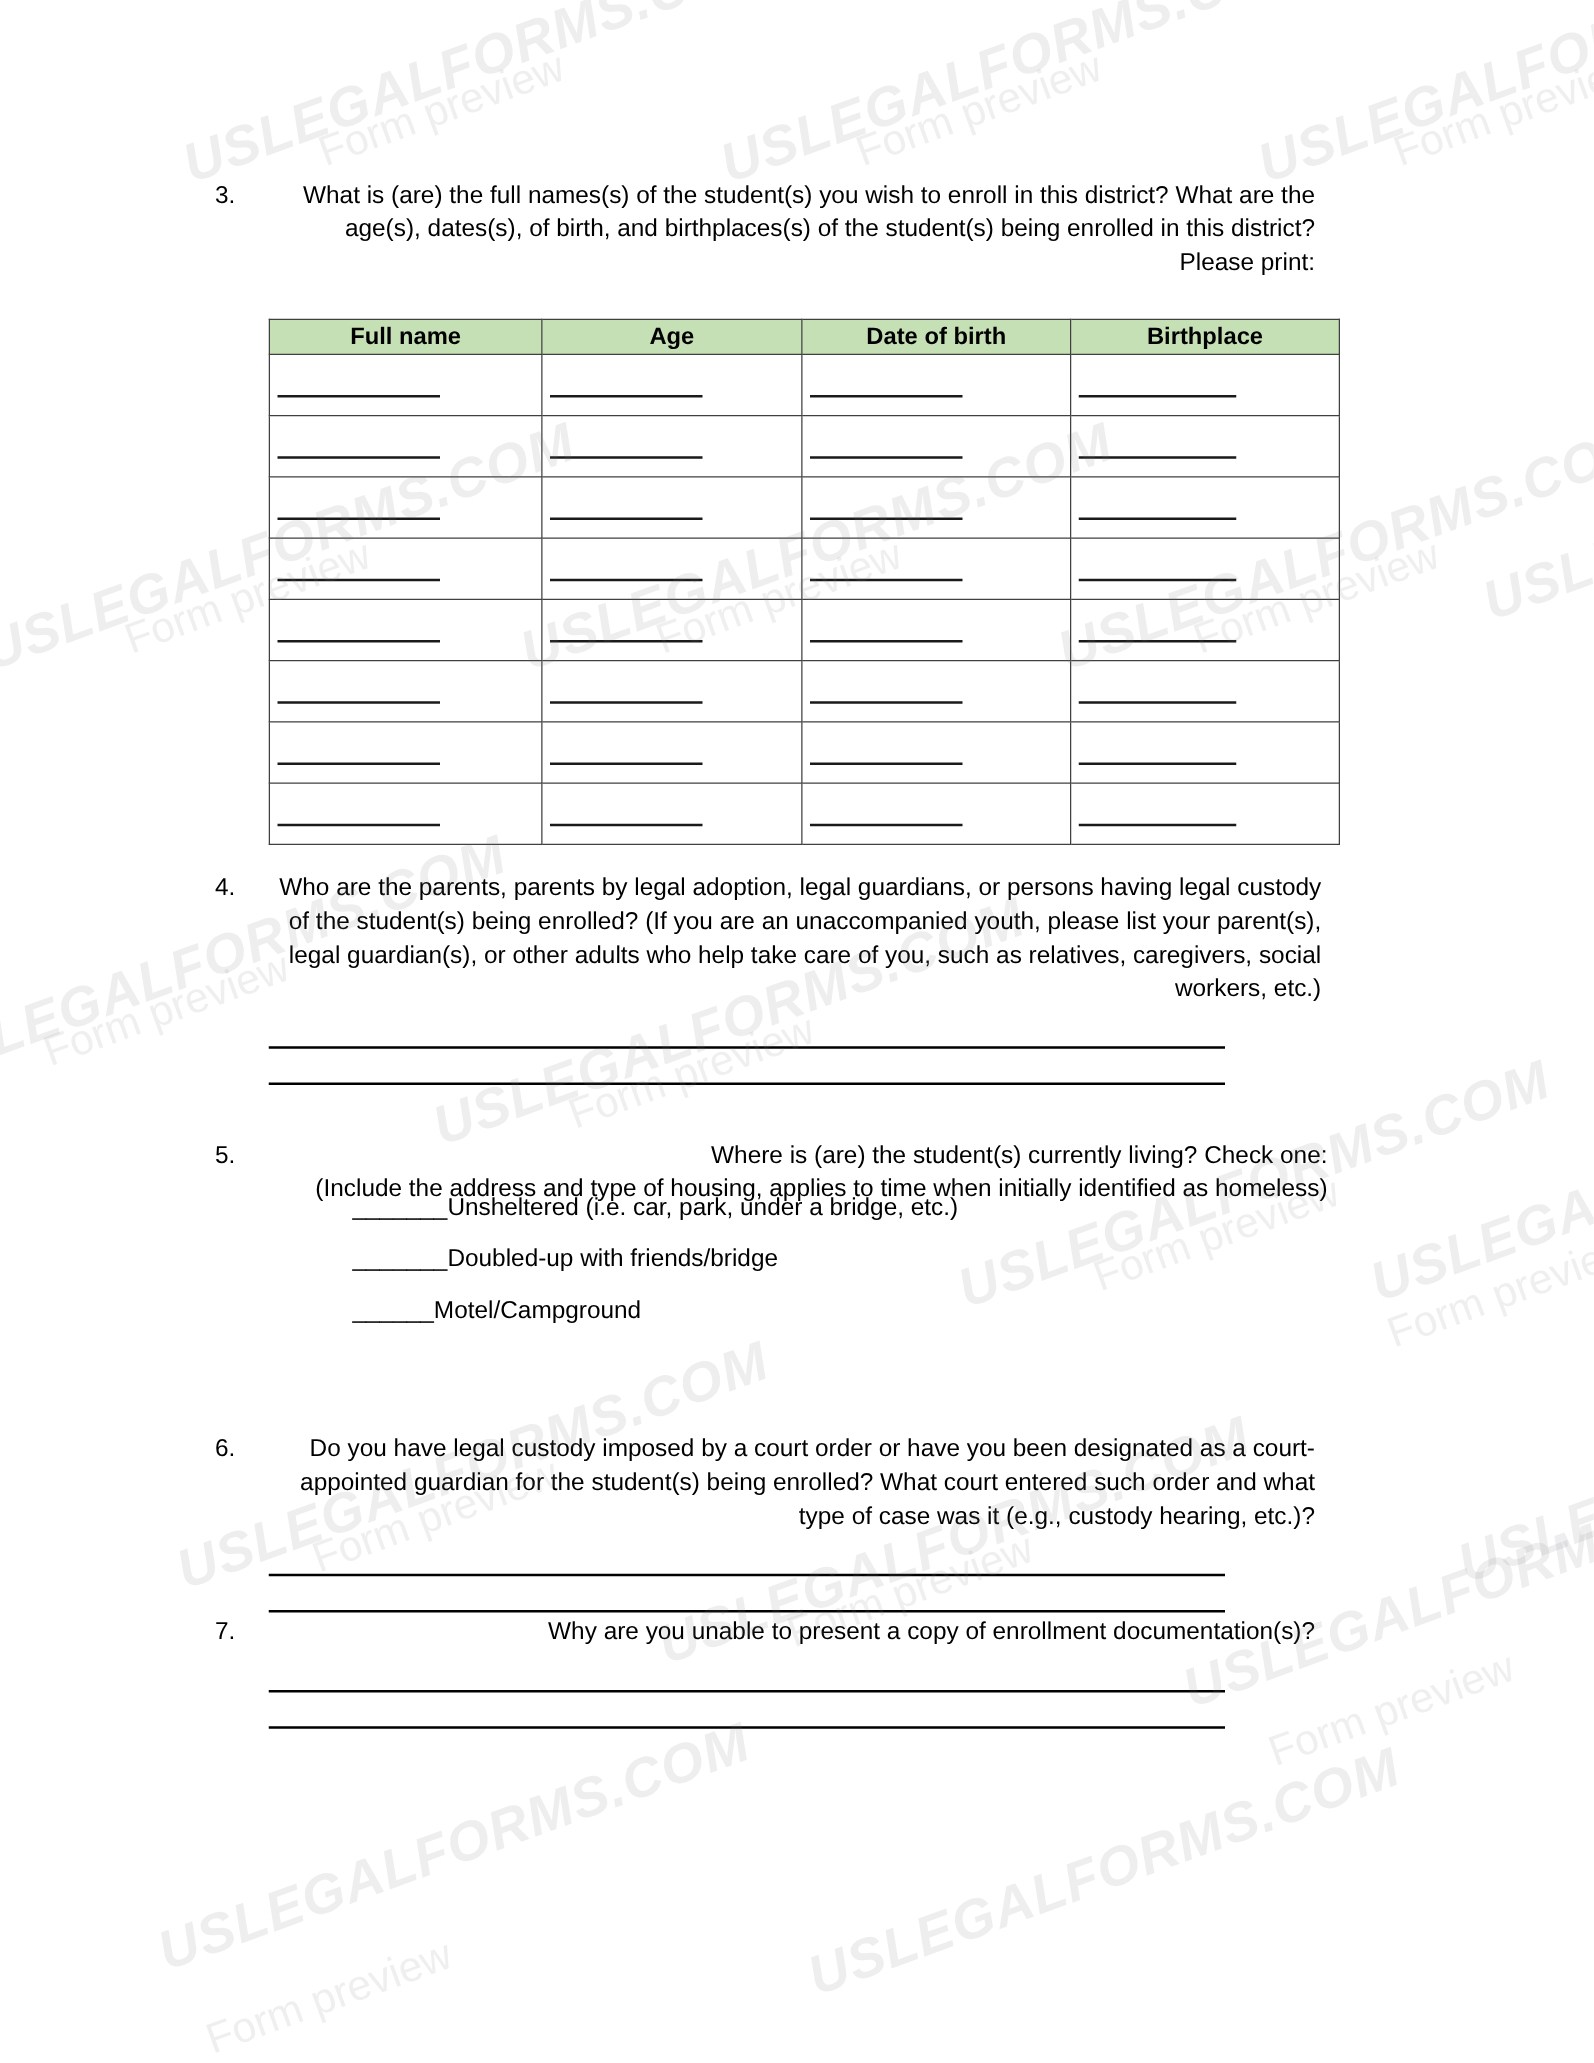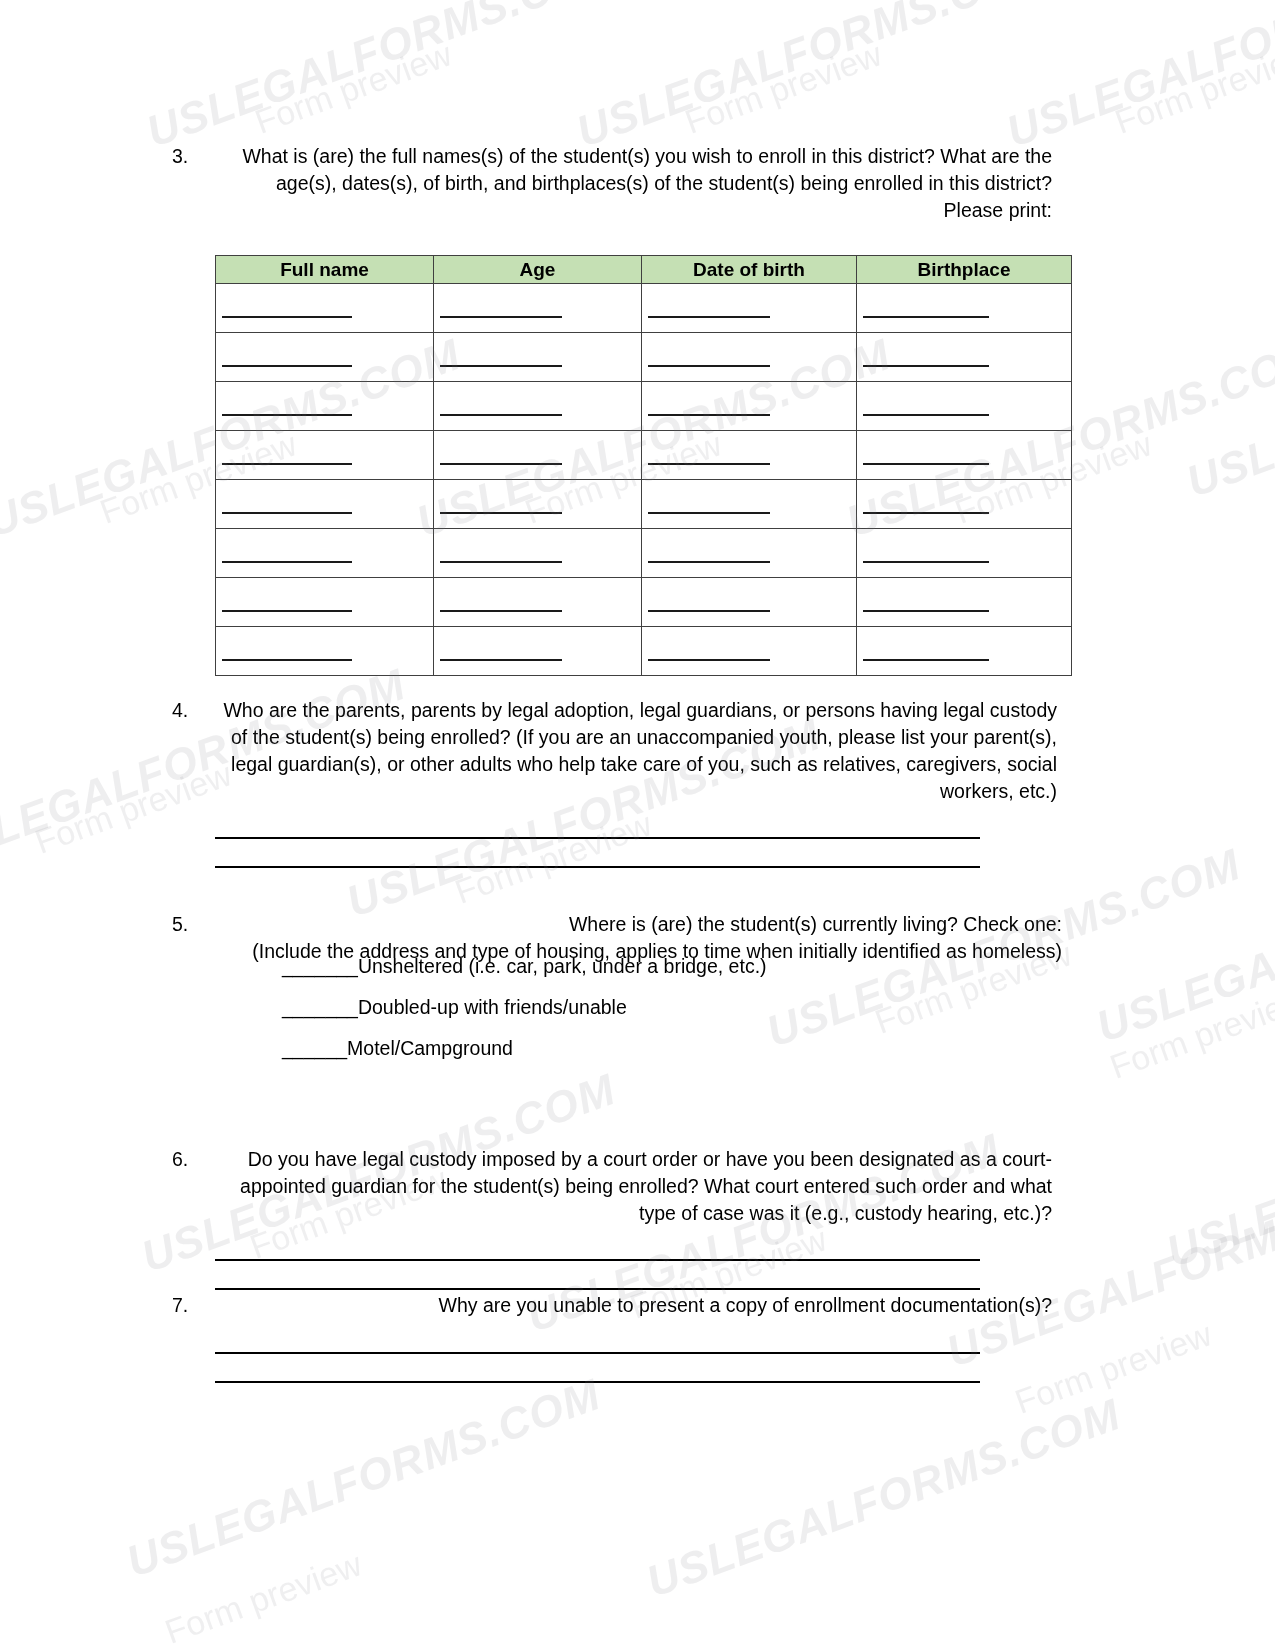--- a/index.html
+++ b/index.html
@@ -260,21 +260,21 @@
   <div class="qblock" style="left:172px; top:911px; width:890px;">
     <div class="qnum">5.</div>
     <div class="qtext" style="width:860px;">
       <p>Where is (are) the student(s) currently living? Check one:</p>
       <p>(Include the address and type of housing, applies to time when initially identified as homeless)</p>
     </div>
   </div>
 
   <div id="housing-options">
       <div class="housing-option"><span class="housing-blank">_______</span><span>Unsheltered (i.e. car, park, under a bridge, etc.)</span></div>
-      <div class="housing-option"><span class="housing-blank">_______</span><span>Doubled-up with friends/unable</span></div>
+      <div class="housing-option"><span class="housing-blank">_______</span><span>Doubled-up with friends/bridge</span></div>
       <div class="housing-option"><span class="housing-blank">______</span><span>Motel/Campground</span></div>
     </div>
 
   <div class="qblock" style="left:172px; top:1146px; width:890px;">
     <div class="qnum">6.</div>
     <div class="qtext" style="width:840px;">Do you have legal custody imposed by a court order or have you been designated as a court-appointed guardian for the student(s) being enrolled? What court entered such order and what type of case was it (e.g., custody hearing, etc.)?</div>
   </div>
 
   <div class="answer-lines" style="left:215px; top:1232px; width:765px;">
     <div class="rule"></div>

